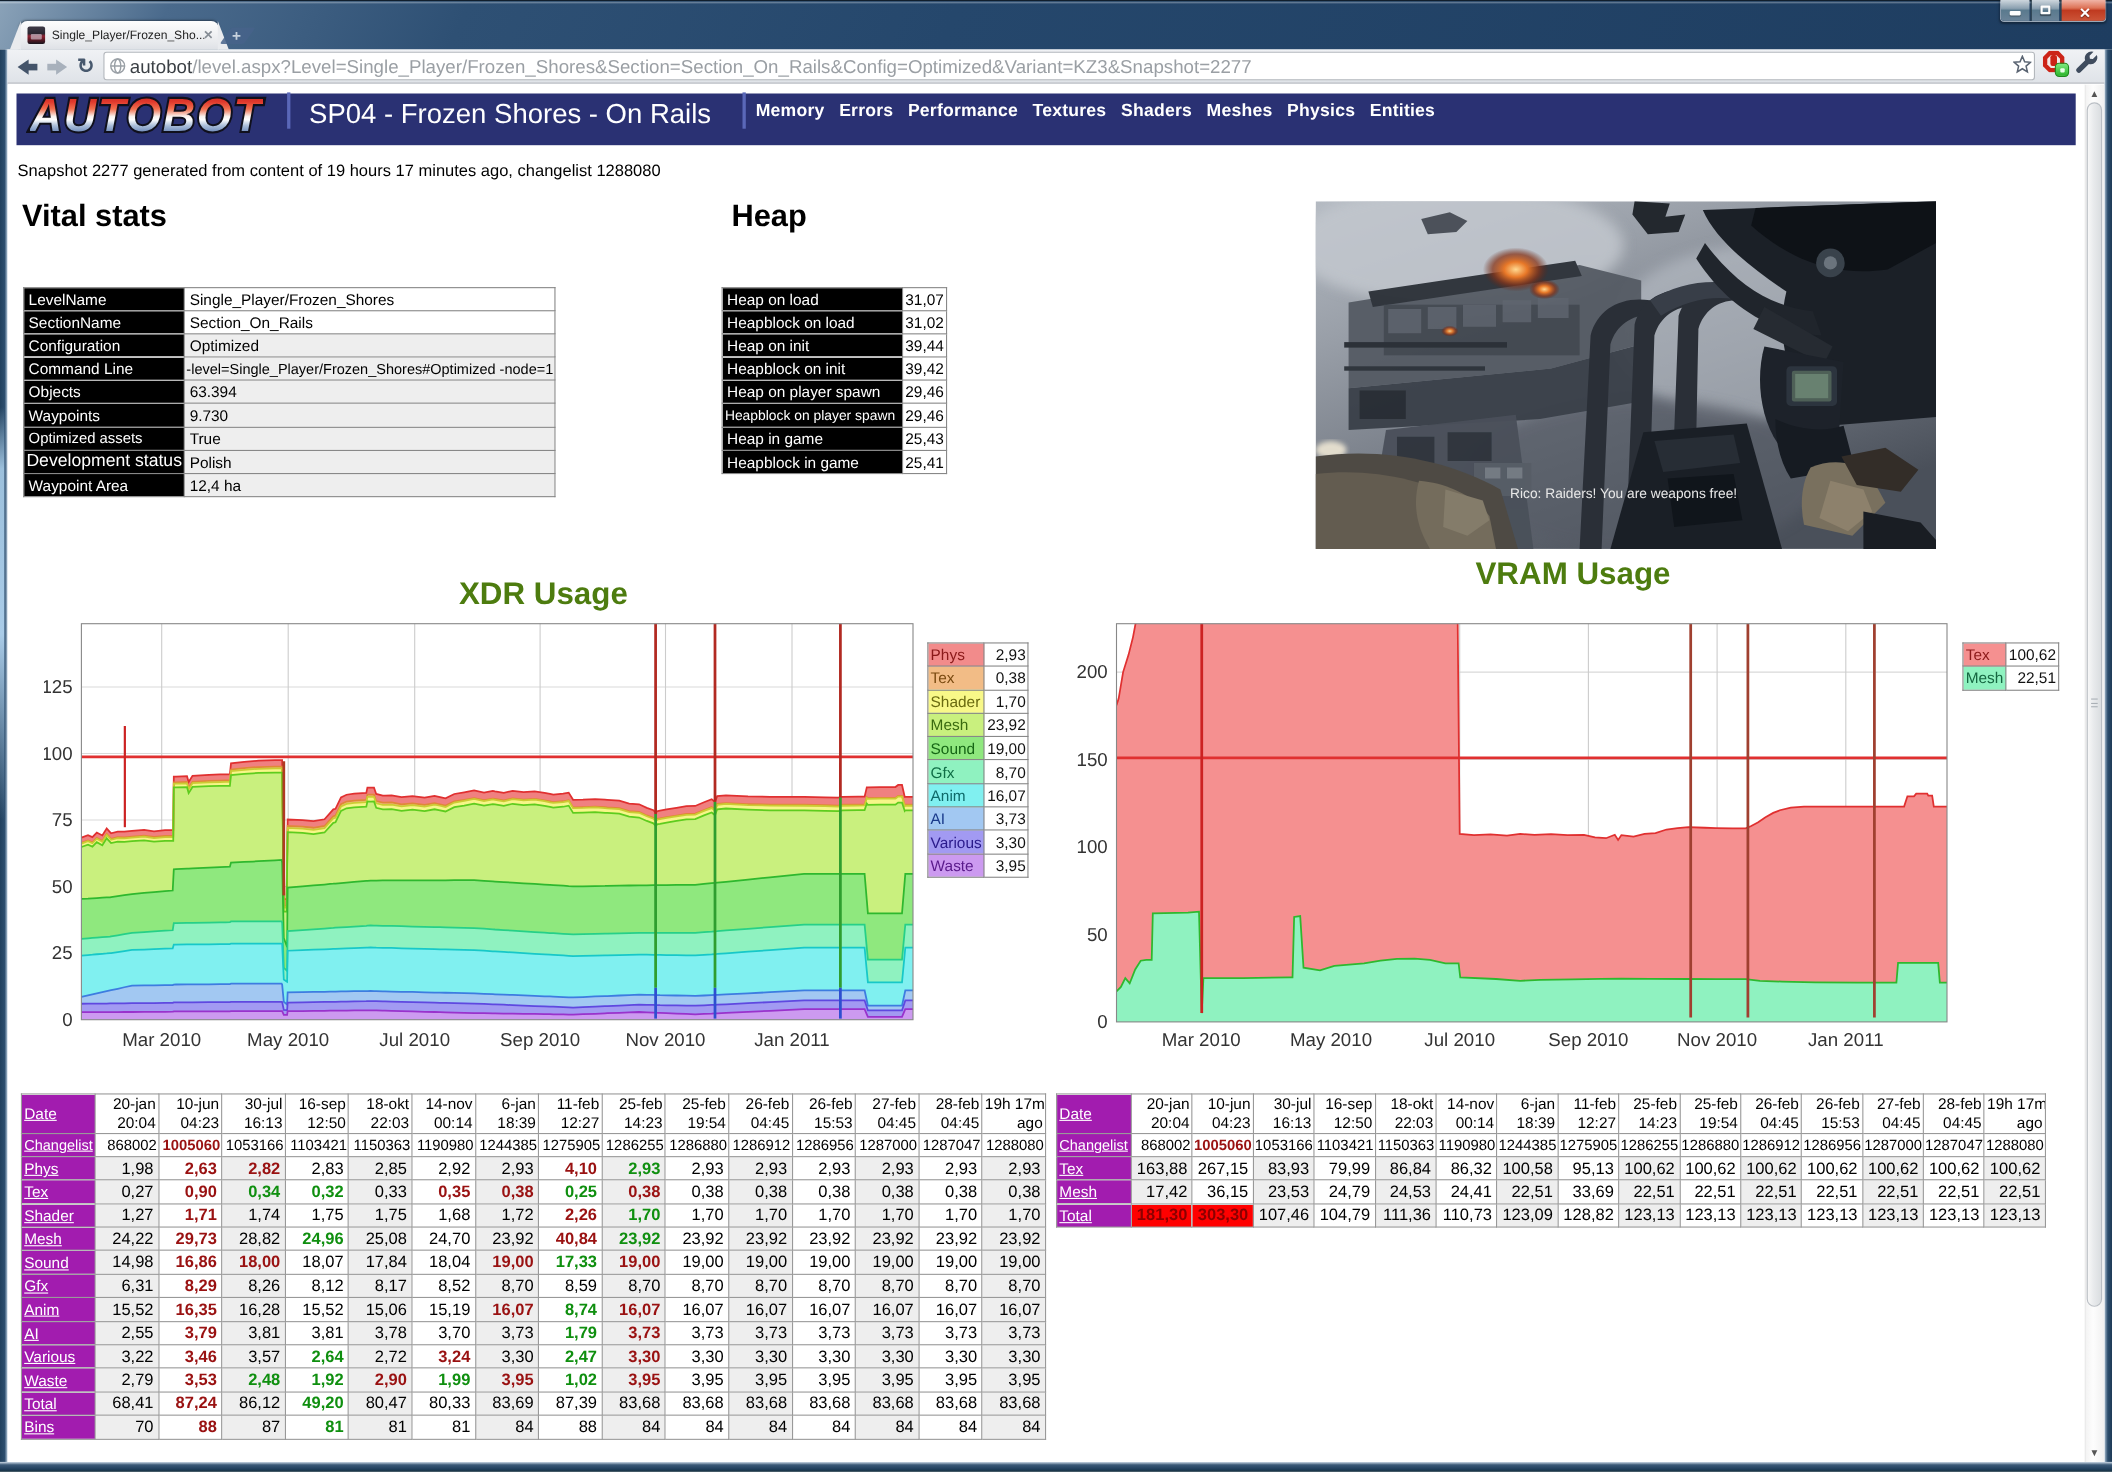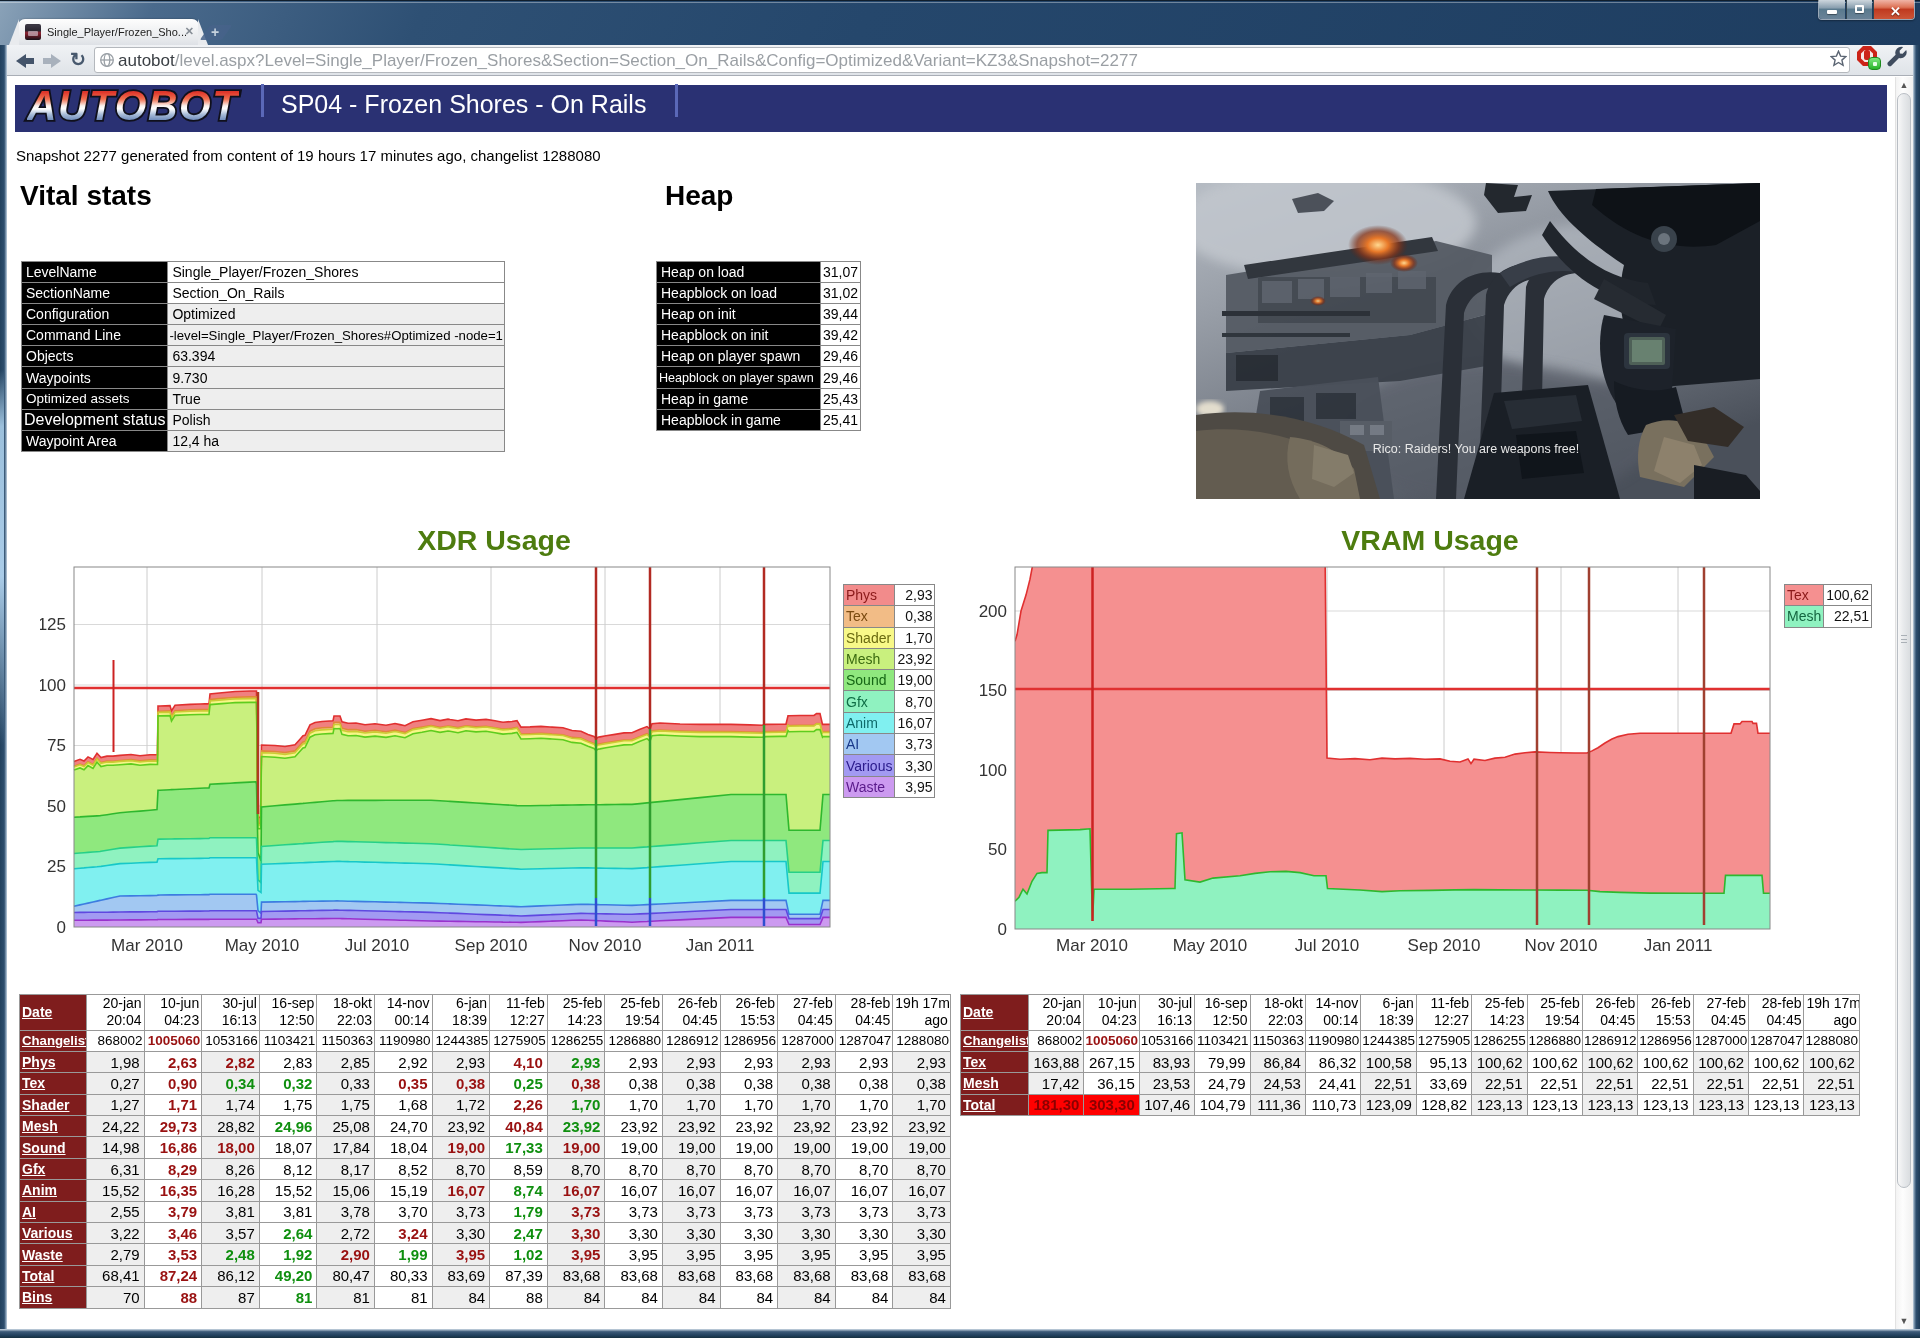--- a/index.html
+++ b/index.html
@@ -75,21 +75,21 @@
 .stats td.k{background:#000;color:#fff;}
 .stats tr.g td.v{background:#eee;}
 .stats td.v{background:#fff;color:#000;}
 
 .leg{position:absolute;font-size:15px;}
 .leg td{border:1px solid #888;height:21.3px;padding:0 2px;white-space:nowrap;font-size:14px;}
 .leg td.val{background:#fff;text-align:right;color:#111;}
 
 .data{position:absolute;font-size:15px;}
 .data td{border:1px solid #999;text-align:right;padding:0 4px;white-space:nowrap;overflow:hidden;height:21.4px;}
-.data td.k{background:#7f1d1d;color:#fff;text-align:left;text-decoration:underline;padding:0 2px;font-size:14px;font-weight:bold;}
+.data td.k{background:#a21caf;color:#fff;text-align:left;text-decoration:underline;padding:0 2px;font-size:14px;}
 .data tr.daterow td{height:35.5px;font-size:14px;padding:0 2px;line-height:17px;}
 .data td.c1{background:#eee;}
 .data td.c0{background:#fff;}
 .data td.cg{padding:0 1px;font-size:13.5px;}
 .data .up{color:#991111;font-weight:bold;}
 .data .dn{color:#0f8f0f;font-weight:bold;}
 .data td.redbg{background:#f00;color:#8b0000;font-weight:bold;}
 .charttitle{position:absolute;font-size:28.5px;font-weight:bold;color:#4d7c0f;}
 svg{position:absolute;}
 .axlbl{font-size:17px;fill:#333;}
@@ -148,20 +148,21 @@
 <div id="sbdn">▼</div>
 <div id="sbthumb"></div>
     <div id="sbgrip"></div>
 <div id="page">
 <div id="navbar"></div>
 <div class="logol" id="logo1">AUTOBOT</div>
       <div class="logol" id="logo2">AUTOBOT</div>
 <div class="navsep" style="left:254px;"></div>
 <div id="navtitle">SP04 - Frozen Shores - On Rails</div>
 <div class="navsep" style="left:668px;"></div>
+<div id="navmenu">Memory &nbsp;Errors &nbsp;Performance &nbsp;Textures &nbsp;Shaders &nbsp;Meshes &nbsp;Physics &nbsp;Entities</div>
 <div id="snapline">Snapshot 2277 generated from content of 19 hours 17 minutes ago, changelist 1288080</div>
 <div class="h1" style="left:13px;top:103px;">Vital stats</div>
 <div class="h1" style="left:621px;top:103px;margin-left:37px;">Heap</div>
 
 <table class="stats" style="left:14px;top:168px;">
 <tbody>
           <tr>
             <td class="k" style="width:121px;">LevelName</td>
             <td class="v" style="width:332px;">Single_Player/Frozen_Shores</td>
           </tr>
@@ -308,21 +309,21 @@
 <path d="M0 248 C 48 242 98 252 138 274 L148 316 L0 316 Z" fill="#635c50"></path>
 <path d="M94 254 c 26 2 50 14 64 32 l6 30 -60 0 c -12 -20 -16 -40 -10 -62 z" fill="#746c5c"></path>
 <path d="M118 262 l34 10 6 18 -20 14 -22 -8 z" fill="#847c6a"></path>
 <path d="M450 242 c 18 -8 40 -6 54 6 l14 26 -30 30 -44 -10 c -4 -20 -2 -38 6 -52 z" fill="#79705e"></path>
 <path d="M468 254 l30 8 8 20 -22 18 -26 -12 z" fill="#8d816c"></path>
 <path d="M478 232 l40 -8 30 20 -16 20 -40 -6 z" fill="#332d28"></path>
 <path d="M498 282 l52 10 14 16 0 8 -66 0 z" fill="#191d23"></path>
 <text x="280" y="270" text-anchor="middle" font-size="12.5" fill="#e8e8e8" font-family="Liberation Sans,sans-serif">Rico: Raiders! You are weapons free!</text>
 </svg>
 <div class="charttitle" style="left:287px;top:447px;width:400px;text-align:center;">XDR Usage</div>
-      <div class="charttitle" style="left:1223px;top:447px;width:400px;text-align:center;">VRAM Usage</div>
+      <div class="charttitle" style="left:1223px;top:429px;width:400px;text-align:center;">VRAM Usage</div>
 <svg style="left:33px;top:443px;" width="895" height="440" viewBox="40 520 895 440">
 <rect x="74" y="567" width="756" height="360" fill="#fff" stroke="none"></rect>
 <line x1="74" y1="866.5" x2="830" y2="866.5" stroke="#d9d9d9" stroke-width="1"></line>
 <line x1="74" y1="806.0" x2="830" y2="806.0" stroke="#d9d9d9" stroke-width="1"></line>
 <line x1="74" y1="745.5" x2="830" y2="745.5" stroke="#d9d9d9" stroke-width="1"></line>
 <line x1="74" y1="685.0" x2="830" y2="685.0" stroke="#d9d9d9" stroke-width="1"></line>
 <line x1="74" y1="624.5" x2="830" y2="624.5" stroke="#d9d9d9" stroke-width="1"></line>
 <line x1="147" y1="567" x2="147" y2="927" stroke="#cccccc" stroke-width="1"></line>
 <line x1="262" y1="567" x2="262" y2="927" stroke="#cccccc" stroke-width="1"></line>
 <line x1="377" y1="567" x2="377" y2="927" stroke="#cccccc" stroke-width="1"></line>

